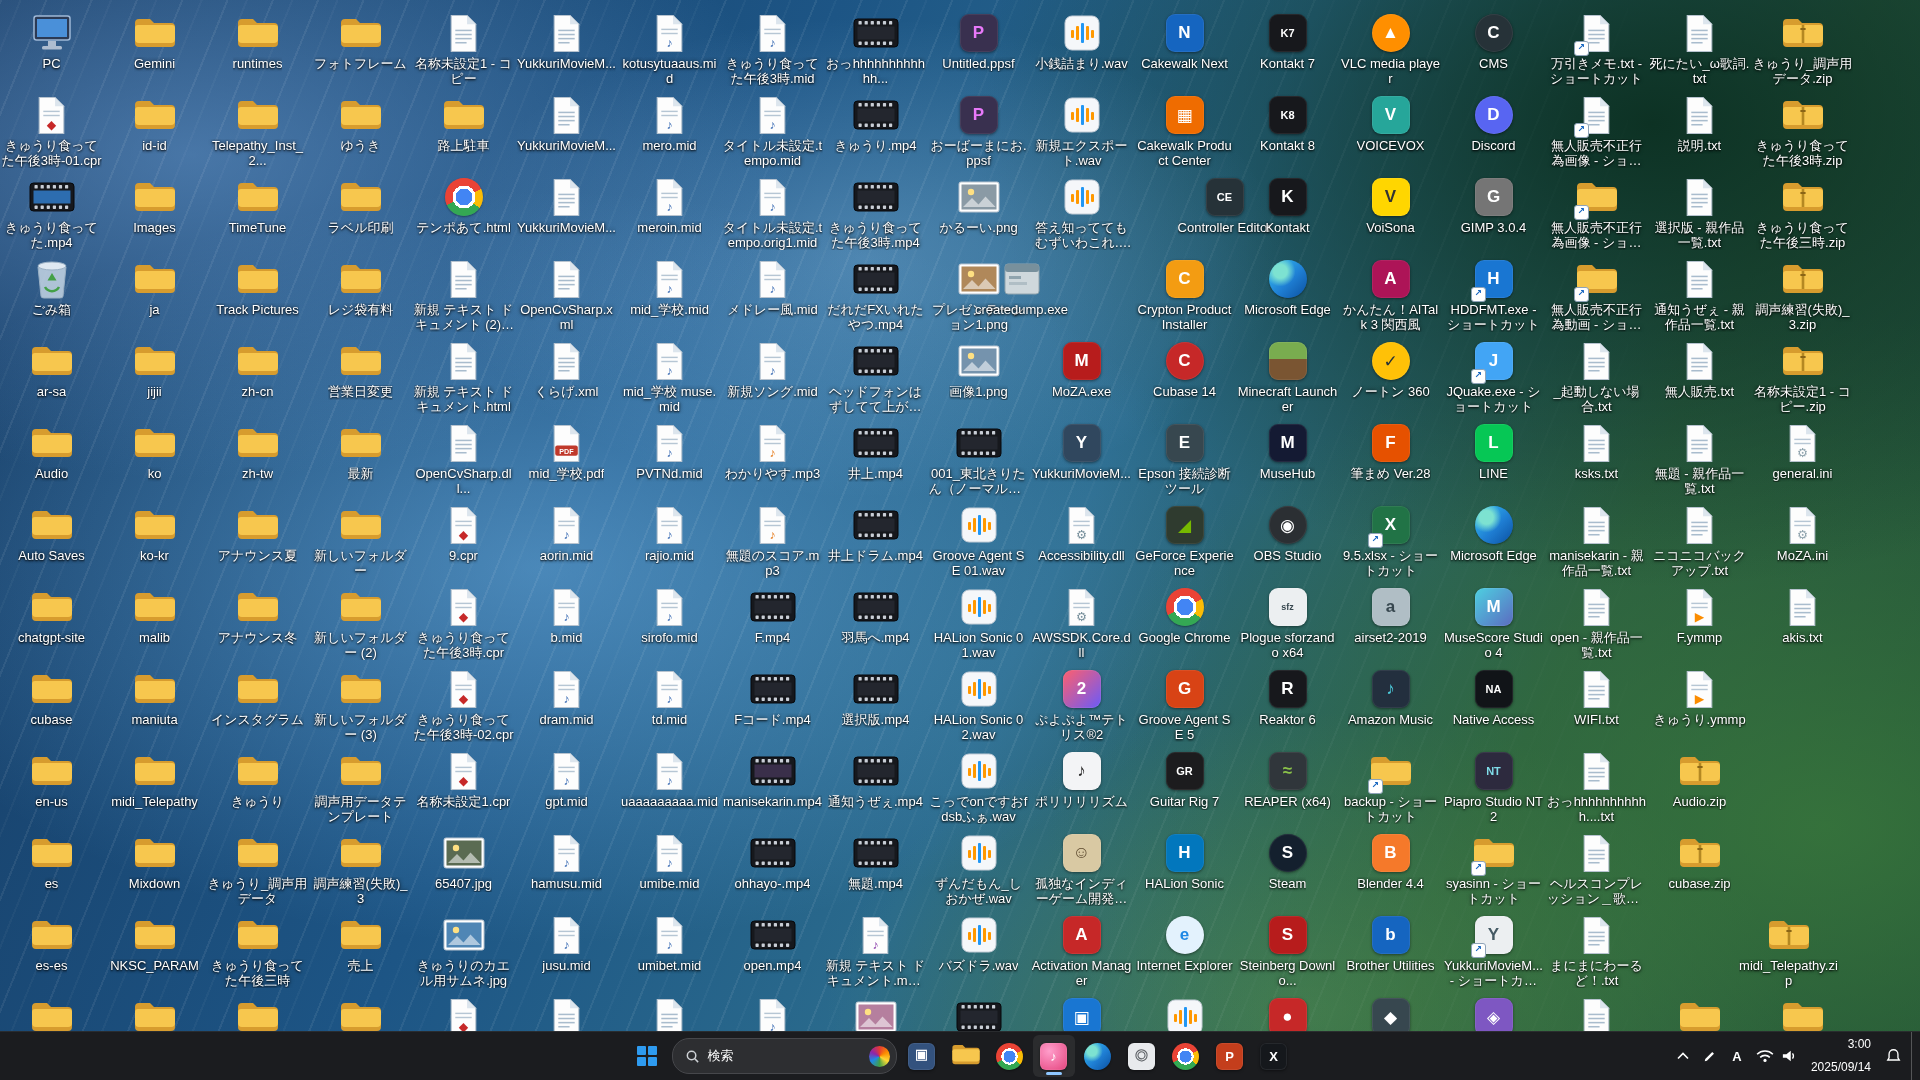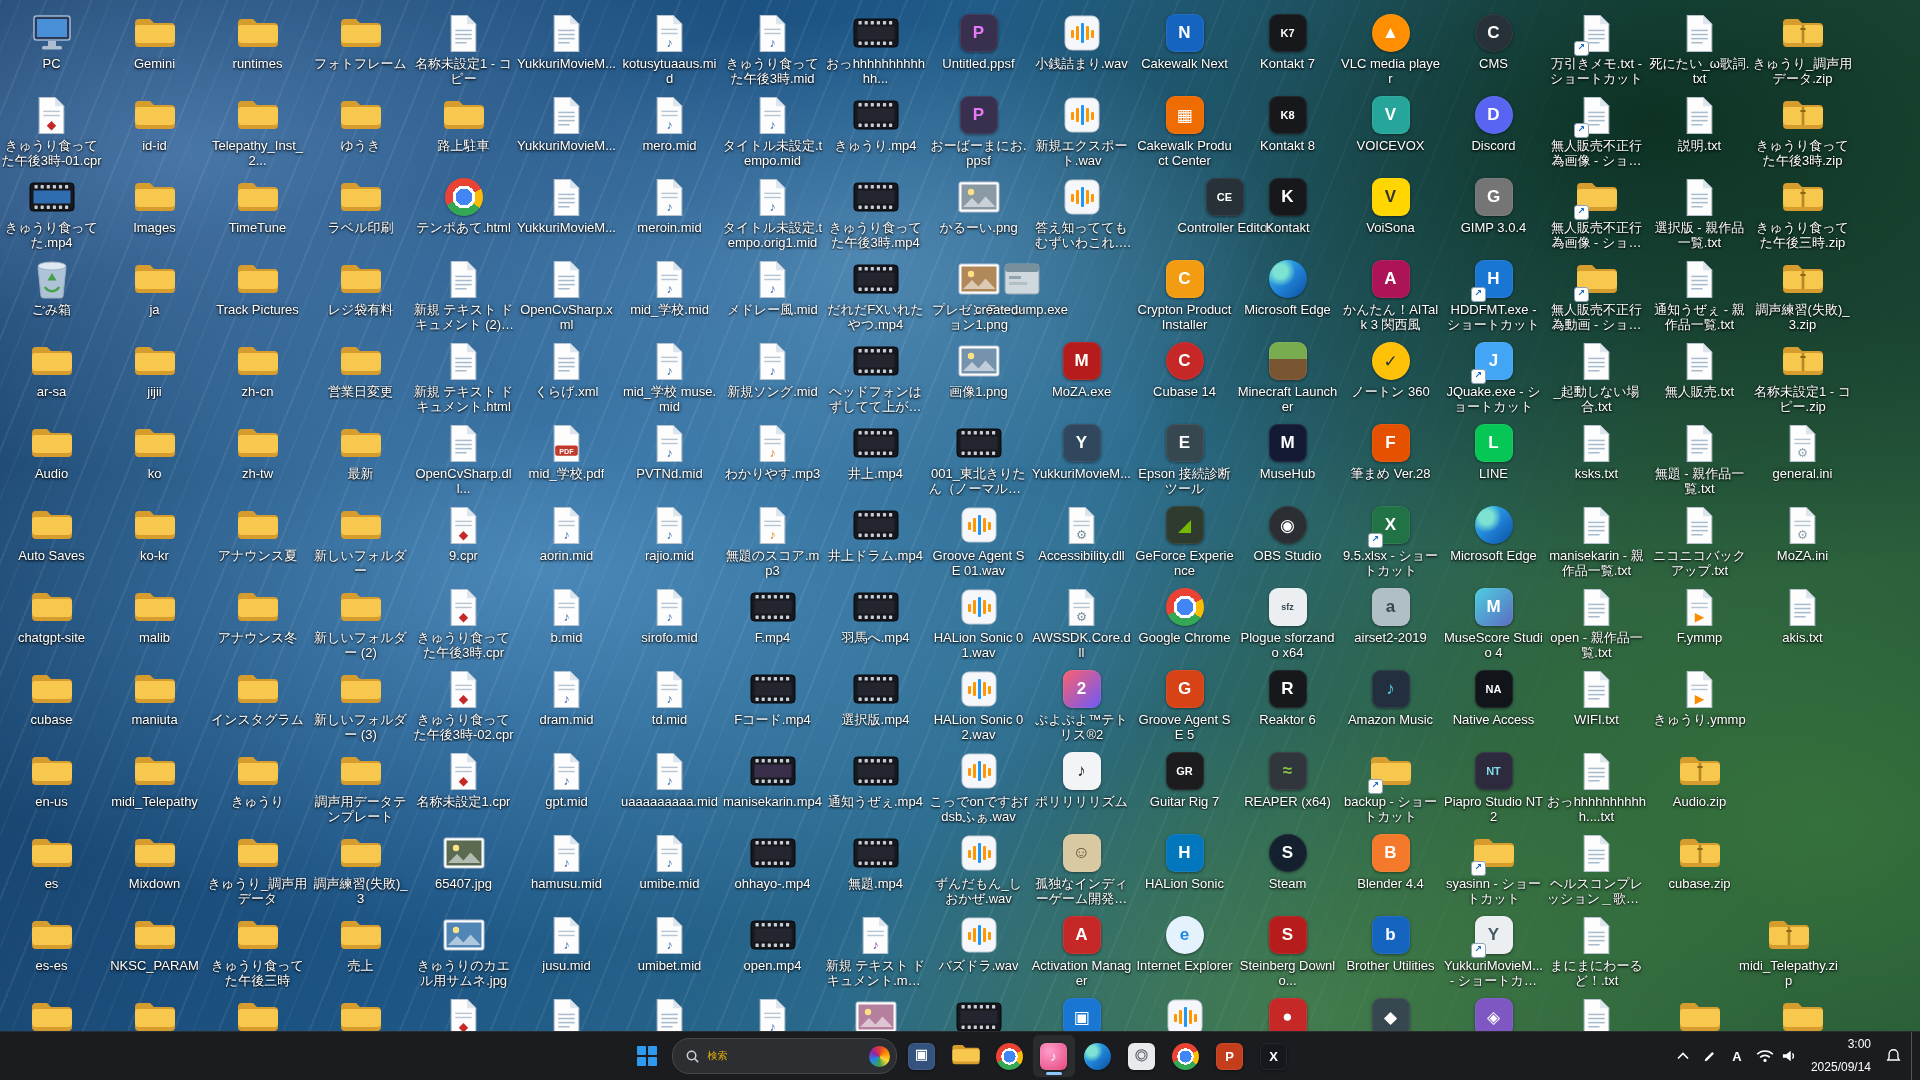--- a/index.html
+++ b/index.html
@@ -59,21 +59,21 @@
   .tb-btn{width:42px;height:42px;background:transparent;border:none;border-radius:6px;
     display:flex;align-items:center;justify-content:center;position:relative;cursor:pointer;}
   .tb-btn .ind{position:absolute;bottom:2px;left:50%;transform:translateX(-50%);
     width:6px;height:3px;border-radius:2px;background:transparent;}
   .tb-btn.active{background:rgba(255,255,255,.07);}
   .tb-btn.active .ind{width:16px;background:#8fc7ff;}
   .win-logo{display:grid;grid-template-columns:9px 9px;grid-template-rows:9px 9px;gap:2px;}
   .win-logo i{background:#2e9bf0;border-radius:1px;display:block;}
   .tb-search{display:flex;align-items:center;gap:8px;height:34px;padding:0 6px 0 12px;border-radius:17px;
     background:#2d2e31;border:1px solid #46474b;min-width:205px;cursor:pointer;}
-  .tb-search-txt{color:#eab308;font-size:10px;flex:1;}
+  .tb-search-txt{color:#ffffff;font-size:13px;flex:1;}
   .copilot-ic{width:21px;height:21px;border-radius:50%;
     background:conic-gradient(#e53935,#fb8c00,#fdd835,#43a047,#1e88e5,#8e24aa,#e53935);}
   .tb-tray{position:absolute;right:2px;top:0;bottom:0;display:flex;align-items:center;gap:1px;}
   .tray-btn{background:none;border:none;color:#fff;height:40px;min-width:26px;padding:0 5px;
     display:flex;align-items:center;justify-content:center;gap:7px;border-radius:4px;cursor:pointer;
     font-family:inherit;}
   .tray-btn.ime{font-size:13px;font-weight:bold;}
   .clockbox{display:flex;flex-direction:column;align-items:flex-end;justify-content:center;
     color:#fff;font-size:12px;line-height:1.3;padding:0 8px;}
   .show-desktop{width:6px;height:100%;border-left:1px solid rgba(255,255,255,.25);margin-left:4px;cursor:pointer;}

